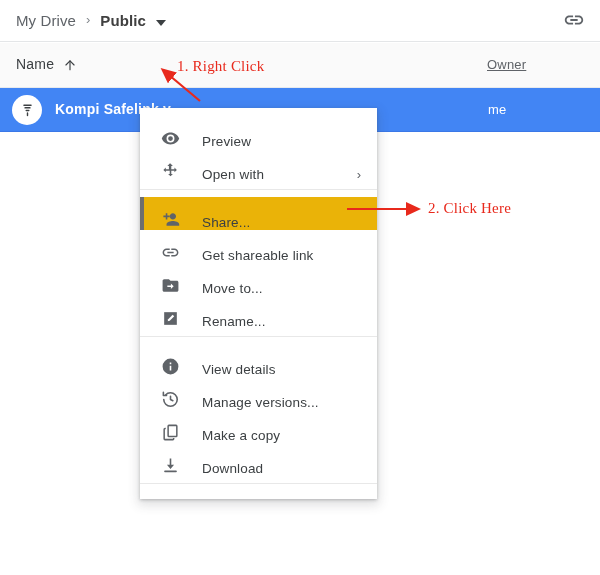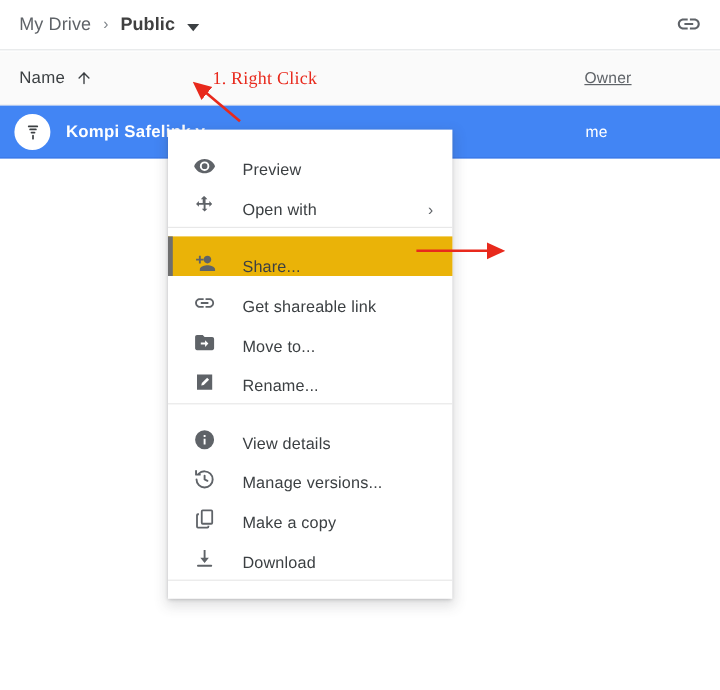--- a/index.html
+++ b/index.html
@@ -377,13 +377,14 @@
     <g>
       <line x1="200" y1="101" x2="163" y2="70" stroke="#e8291c" stroke-width="2.2" marker-end="url(#ah)"></line>
     </g>
 
     <g>
       <line x1="418" y1="209" x2="347" y2="209" stroke="#e8291c" stroke-width="2.2" marker-end="url(#ah)" transform="rotate(180 382.5 209)"></line>
     </g>
   </svg>
 
   <div class="annot-text" id="annot1-text">1. Right Click</div>
+  <div class="annot-text" id="annot2-text">2. Click Here</div>
 </div>
 
 </body></html>

